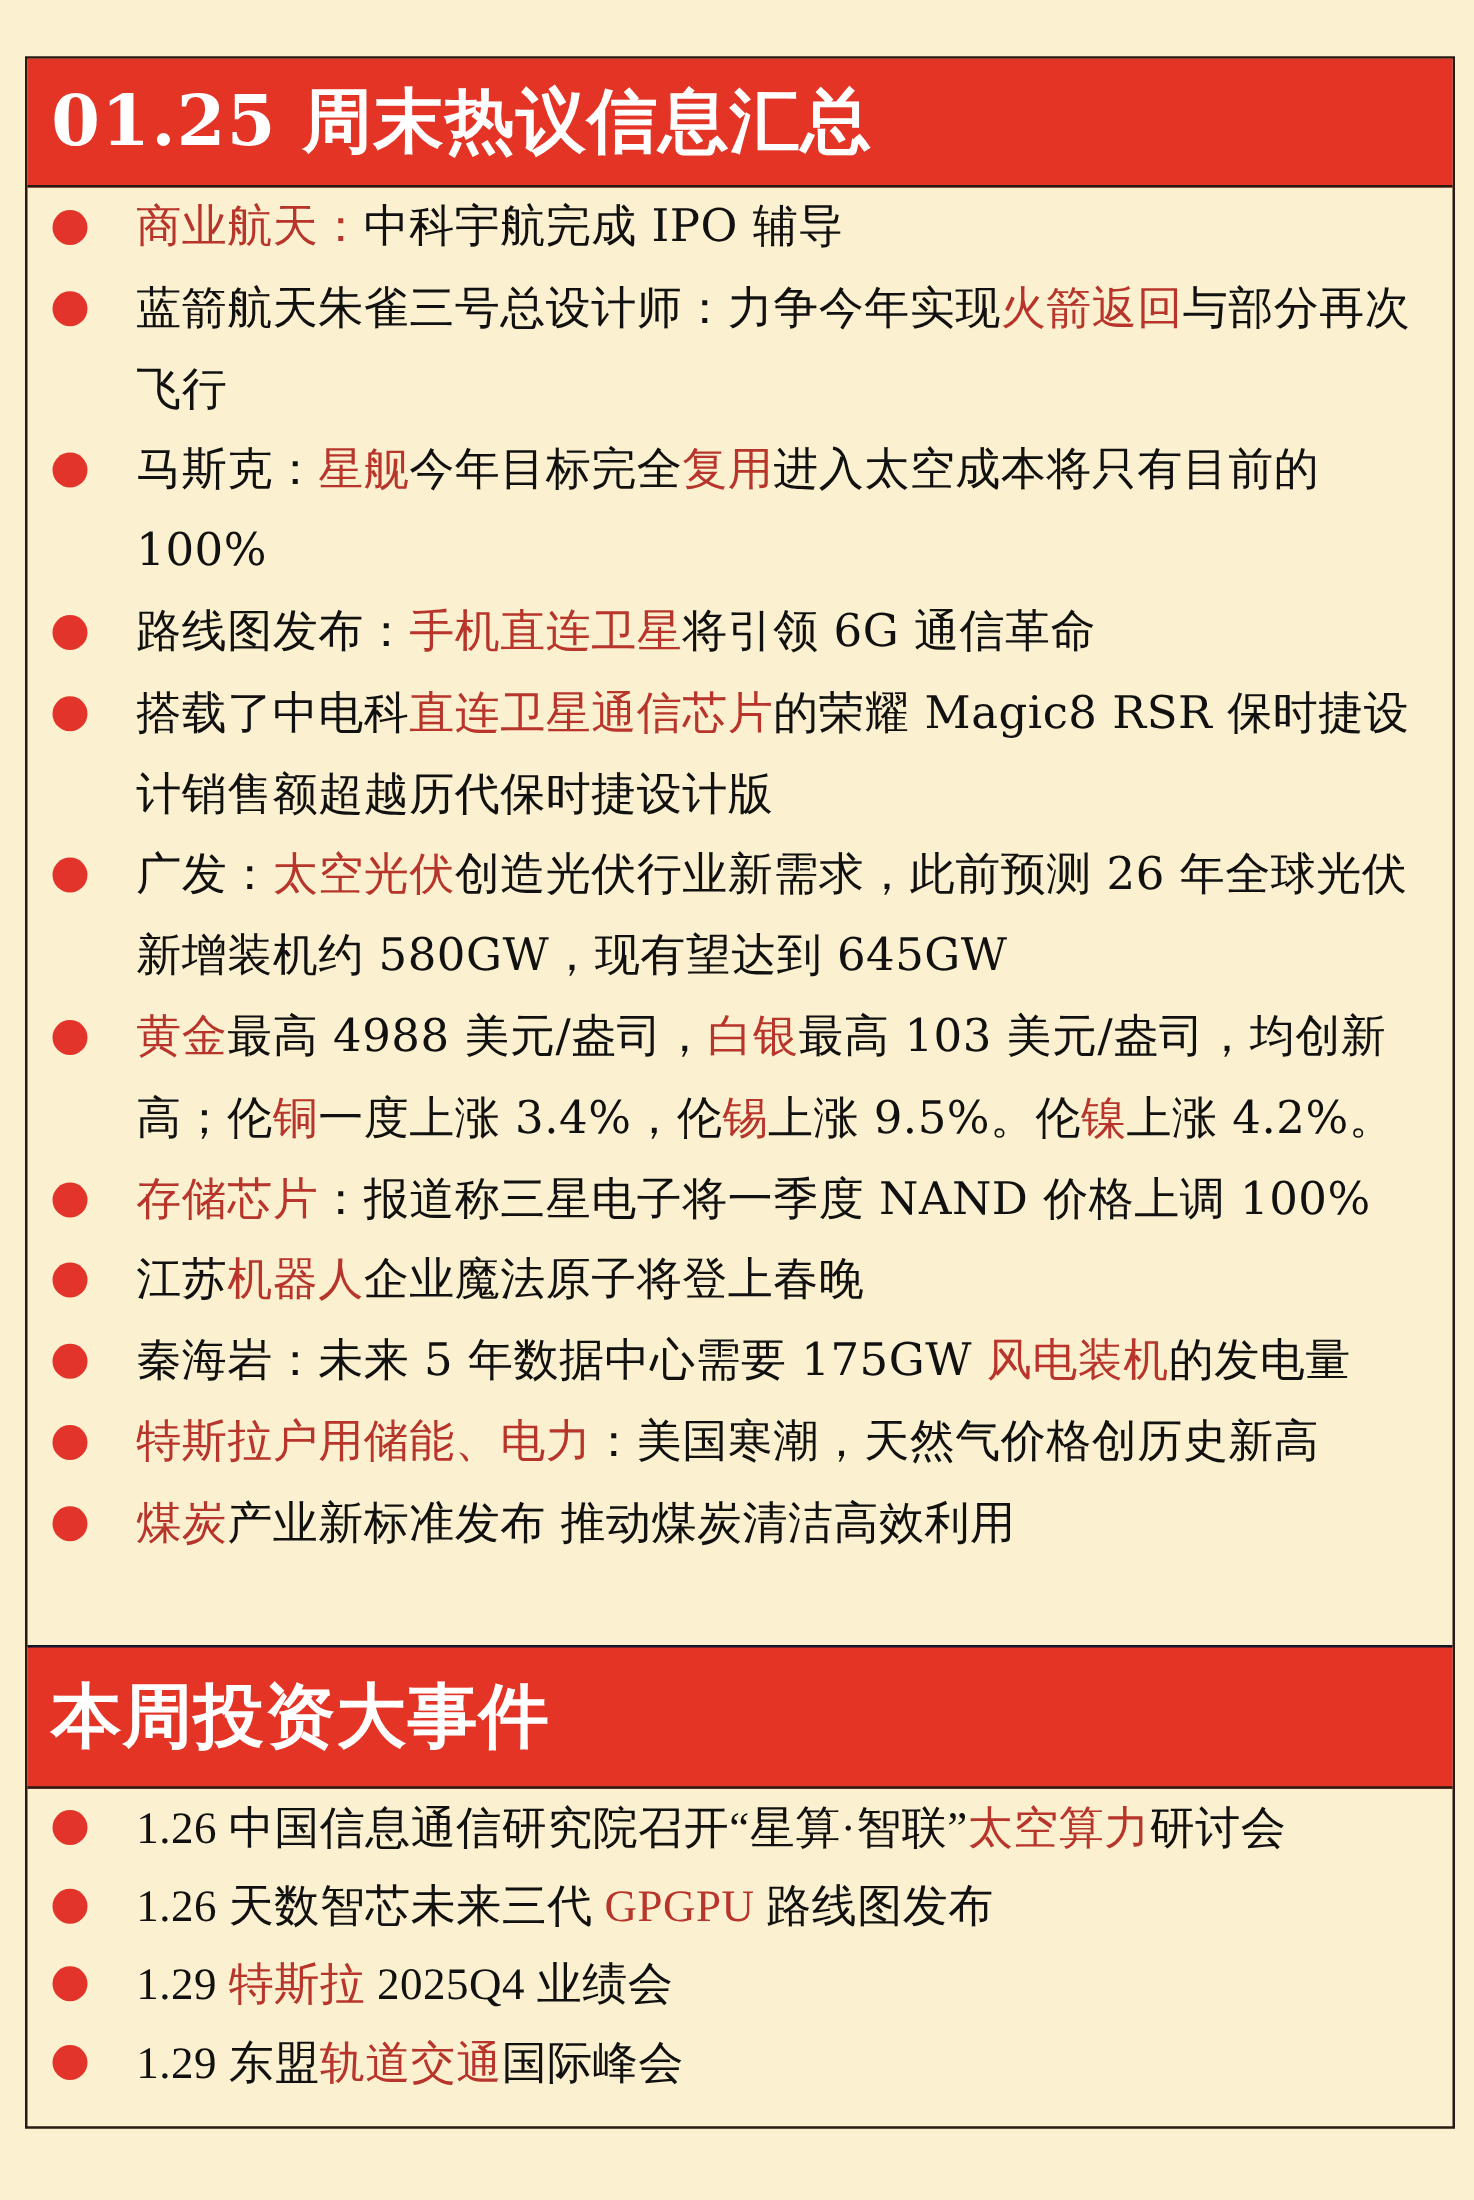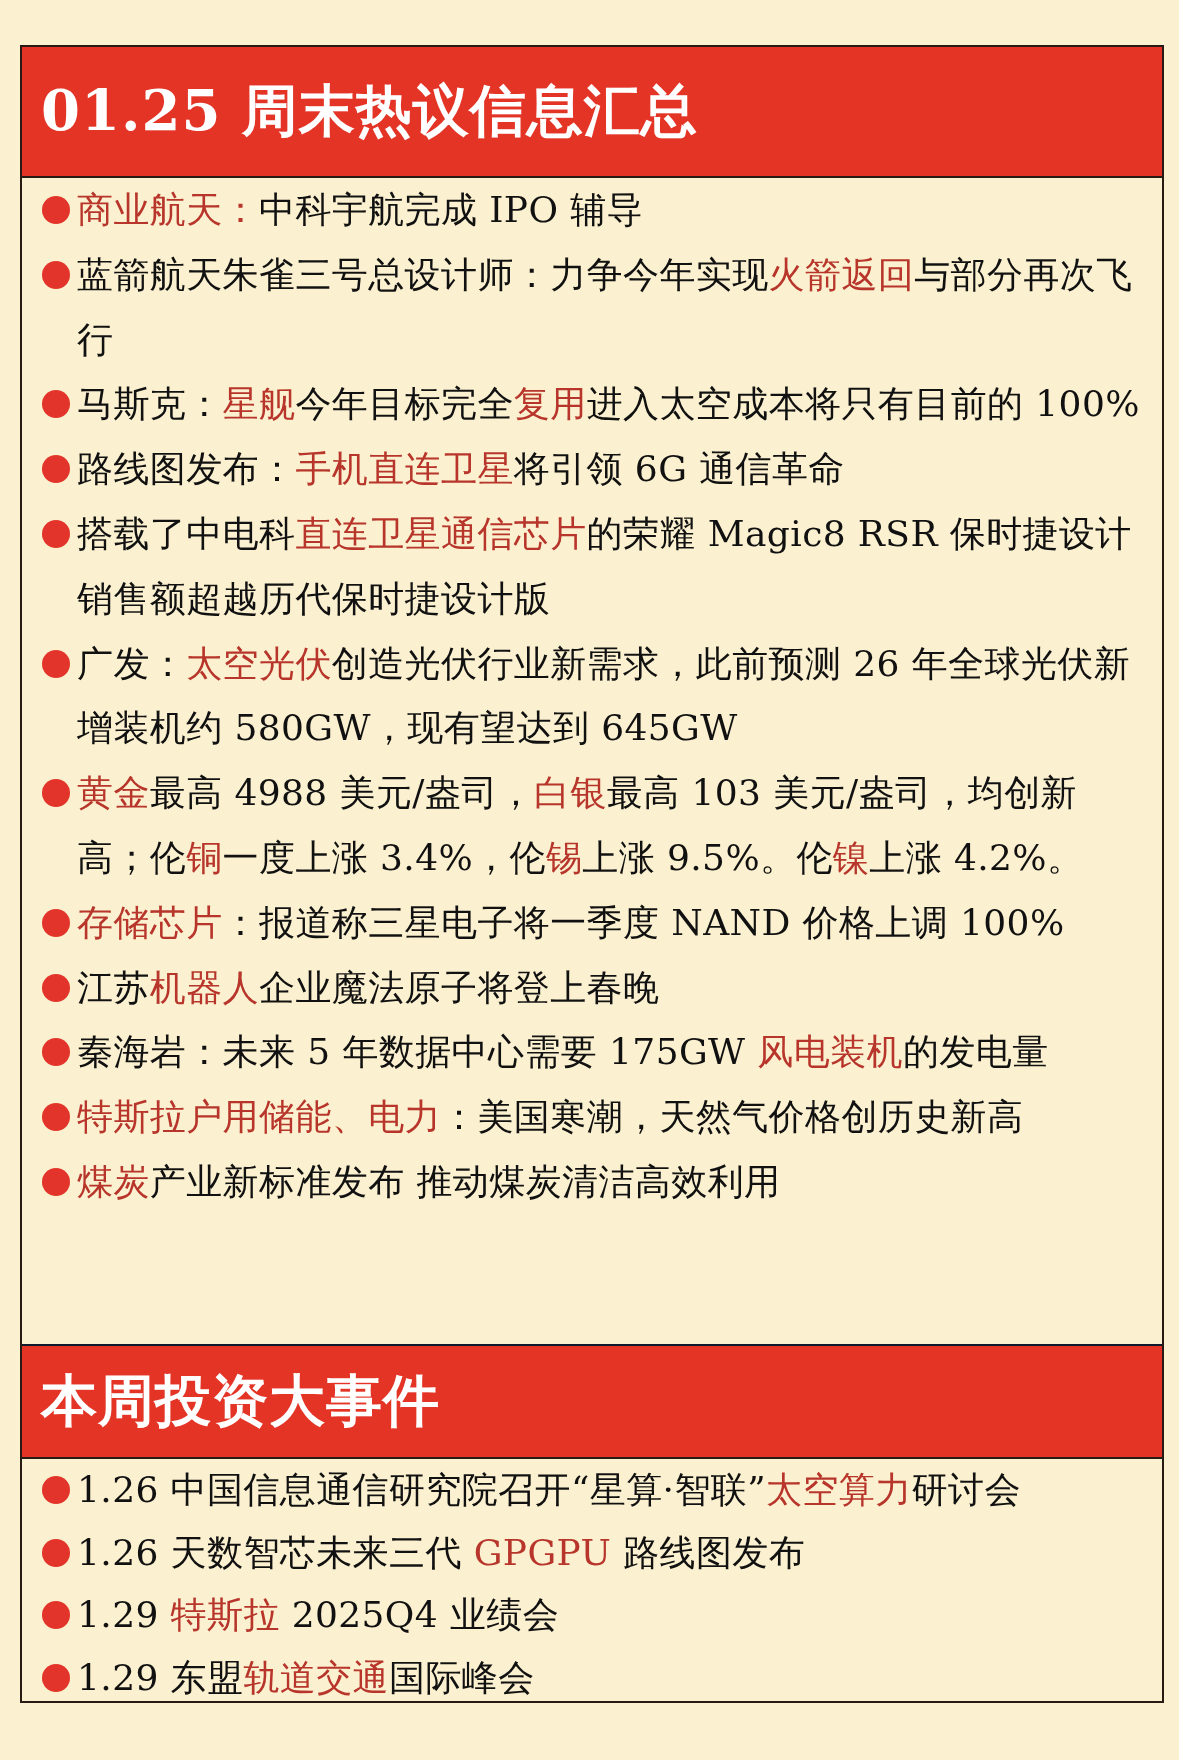--- a/index.html
+++ b/index.html
@@ -19,21 +19,21 @@
     left: 20px;
     top: 45px;
     width: 1140px;
     height: 1654px;
     border: 2px solid #2A1A14;
     background: #FBF0CF;
   }
   .section-header {
     background: #E33426;
     color: #FFFFFF;
-    height: 131px;
+    height: 103px;
     box-sizing: border-box;
     display: flex;
     align-items: center;
     padding-left: 19px;
     font-size: 56px;
     font-weight: bold;
     letter-spacing: 1px;
     border-bottom: 2px solid #2A1A14;
   }
   .section-header.second {
@@ -47,23 +47,25 @@
   }
   .list.first {
     height: 1166px;
   }
   .item {
     display: flex;
     align-items: flex-start;
     font-size: 36px;
     line-height: 64.8px;
     color: #111111;
+    gap: 32px;
   }
   .list.second .item {
     line-height: 62.5px;
+    font-family: Liberation Serif, serif;
   }
   .bullet {
     flex: 0 0 28px;
     width: 28px;
     height: 28px;
     border-radius: 50%;
     background: #E2342A;
     margin-top: 18px;
     margin-right: 7px;
   }

